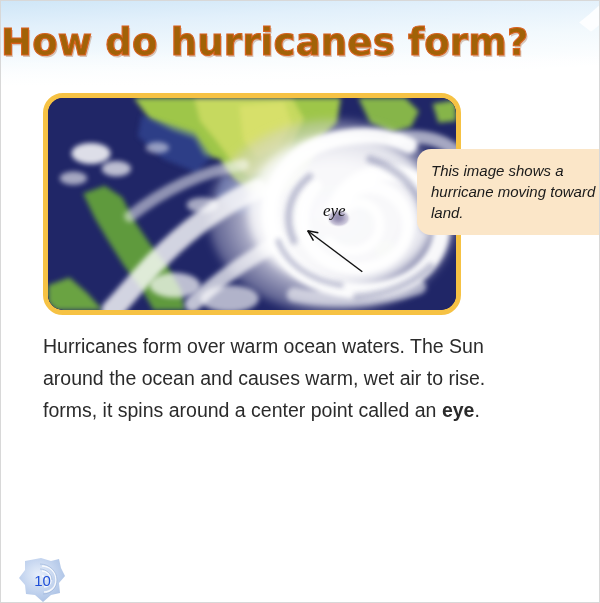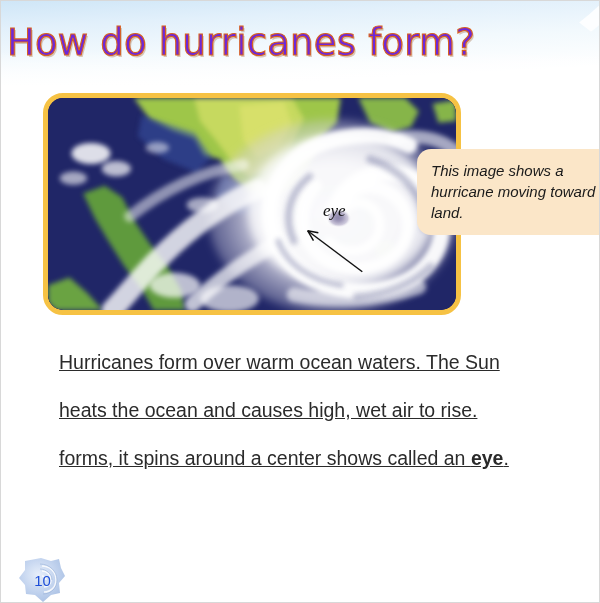--- a/index.html
+++ b/index.html
@@ -59,24 +59,24 @@
     background: linear-gradient(180deg, rgba(255,255,255,0) 0%, #ffffff 86%);
   }
 
   
   .title {
     position: absolute;
     left: 0; top: 20px;
     width: 480px;
     text-align: center;
     font-family: "DejaVu Sans", sans-serif;
-    font-weight: normal;
+    font-weight: bold;
     font-size: 37px;
     letter-spacing: 0.2px;
-    color: #6d28d9;
+    color: #a16207;
     -webkit-text-stroke: 1.1px #d9611f;
     text-shadow: 1.5px 1.5px 0 rgba(150,80,30,0.30);
     white-space: nowrap;
   }
 
   
   .photo-frame {
     position: absolute;
     left: 42px; top: 92px;
     width: 418px; height: 222px;
@@ -124,21 +124,21 @@
   
   .body-copy {
     position: absolute;
     left: 42px; top: 329px;
     width: 545px;
     font-family: "Liberation Sans", sans-serif;
     font-size: 19.5px;
     line-height: 32px;
     color: #2b2b2b;
   }
-  .body-copy p { margin: 16px; text-decoration: underline; }
+  .body-copy p { margin: 0; }
   .body-copy b { font-weight: bold; }
 
   
   .page-num {
     position: absolute;
     left: 17px; top: 556px;
     width: 48px; height: 46px;
   }
   .page-num svg { display: block; }
   .page-num-text {
@@ -265,22 +265,22 @@
       </g>
     </svg>
   </div>
 
   <div class="eye-label">eye</div>
 
   <div class="callout">This image shows a hurricane moving toward land.</div>
 
   <div class="body-copy">
     <p>Hurricanes form over warm ocean waters. The Sun</p>
-    <p>heats the ocean and causes high, wet air to rise.</p>
-    <p><span>forms, it spins around a center shows called an </span><b>eye</b><span>.</span></p>
+    <p>around the ocean and causes warm, wet air to rise.</p>
+    <p><span>forms, it spins around a center point called an </span><b>eye</b><span>.</span></p>
   </div>
 
   <div class="page-num">
     <svg width="48" height="46" viewBox="0 0 48 46">
       <defs>
         <radialGradient id="blobG" cx="42%" cy="38%" r="62%">
           <stop offset="0%" stop-color="#e6eefa"></stop>
           <stop offset="55%" stop-color="#c3d4ef"></stop>
           <stop offset="100%" stop-color="#a9c0e4"></stop>
         </radialGradient>

